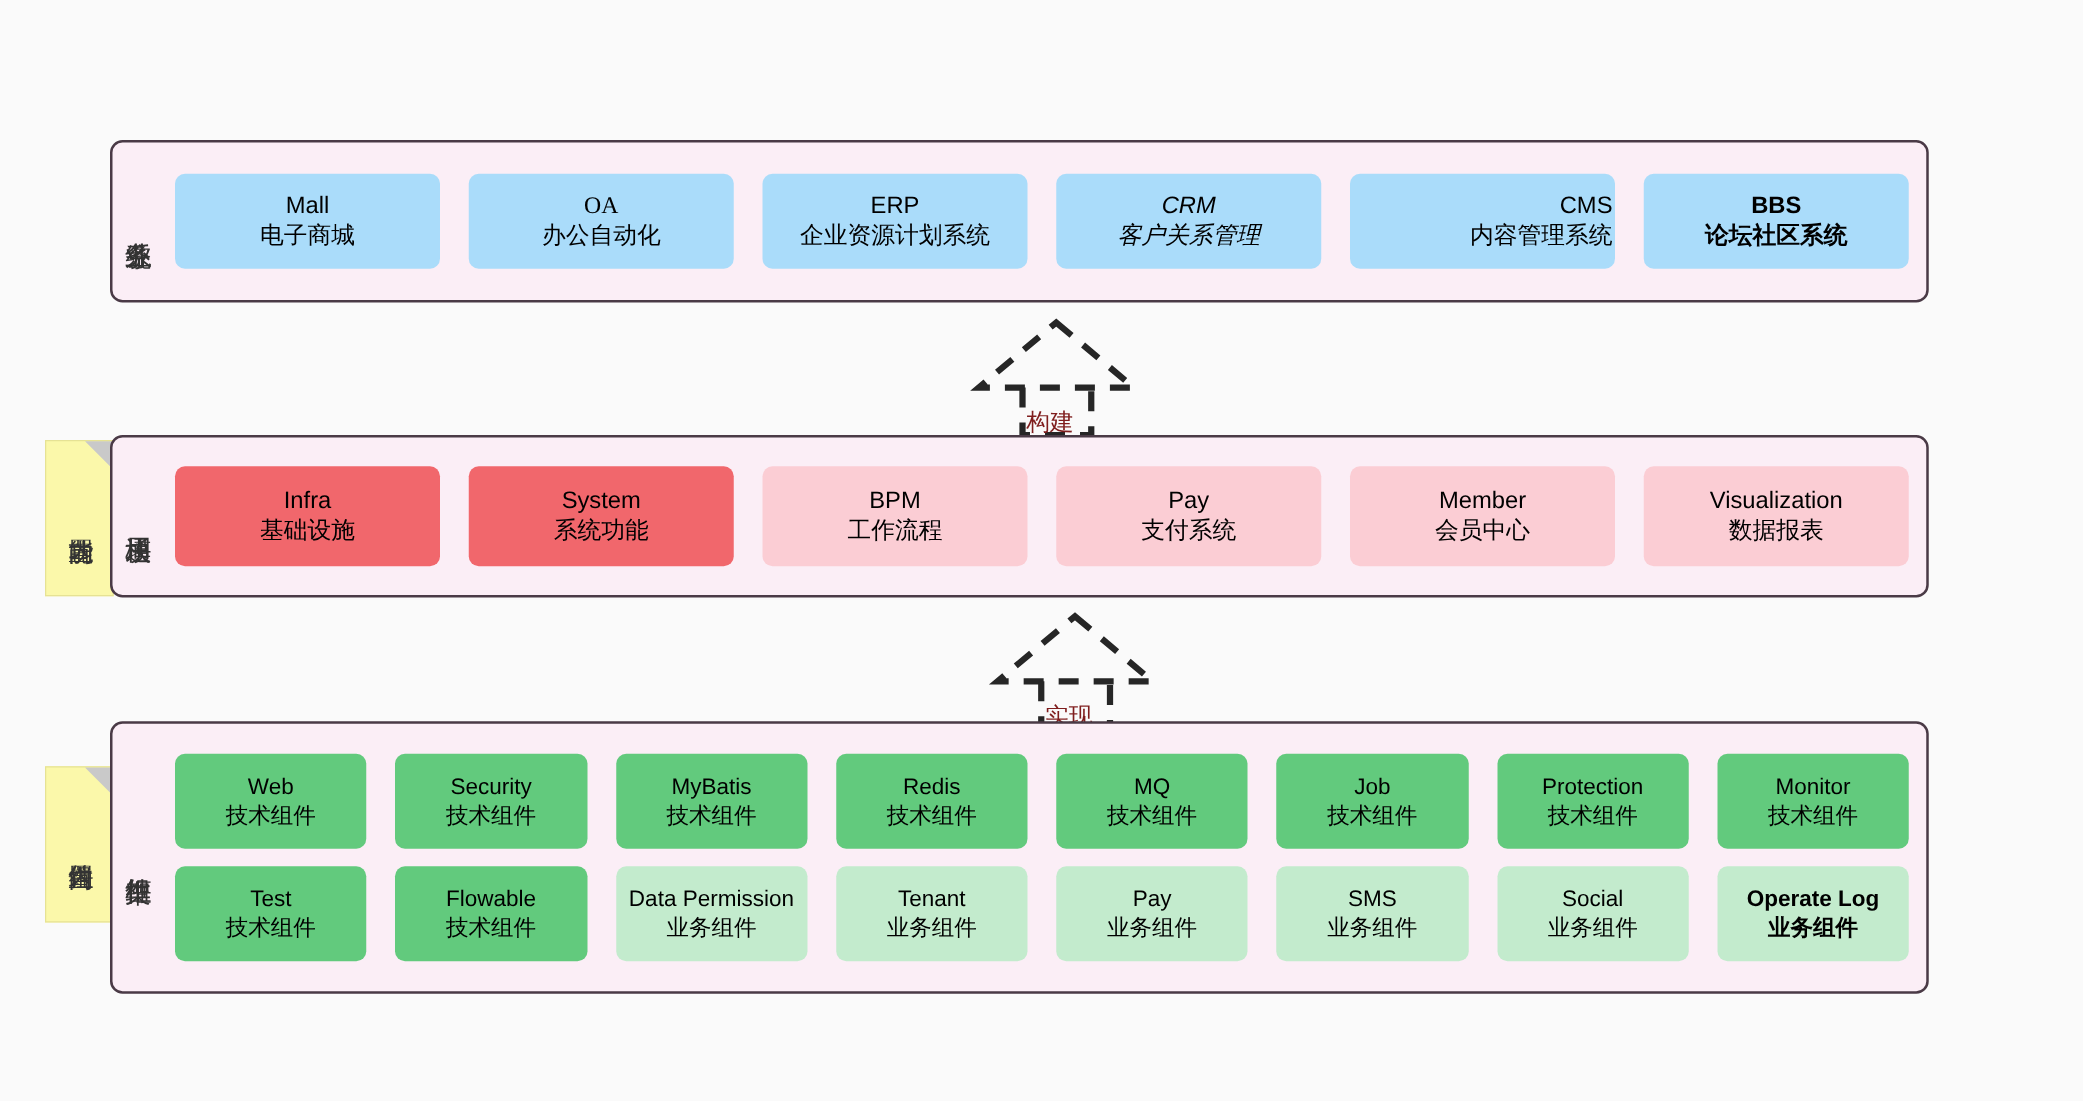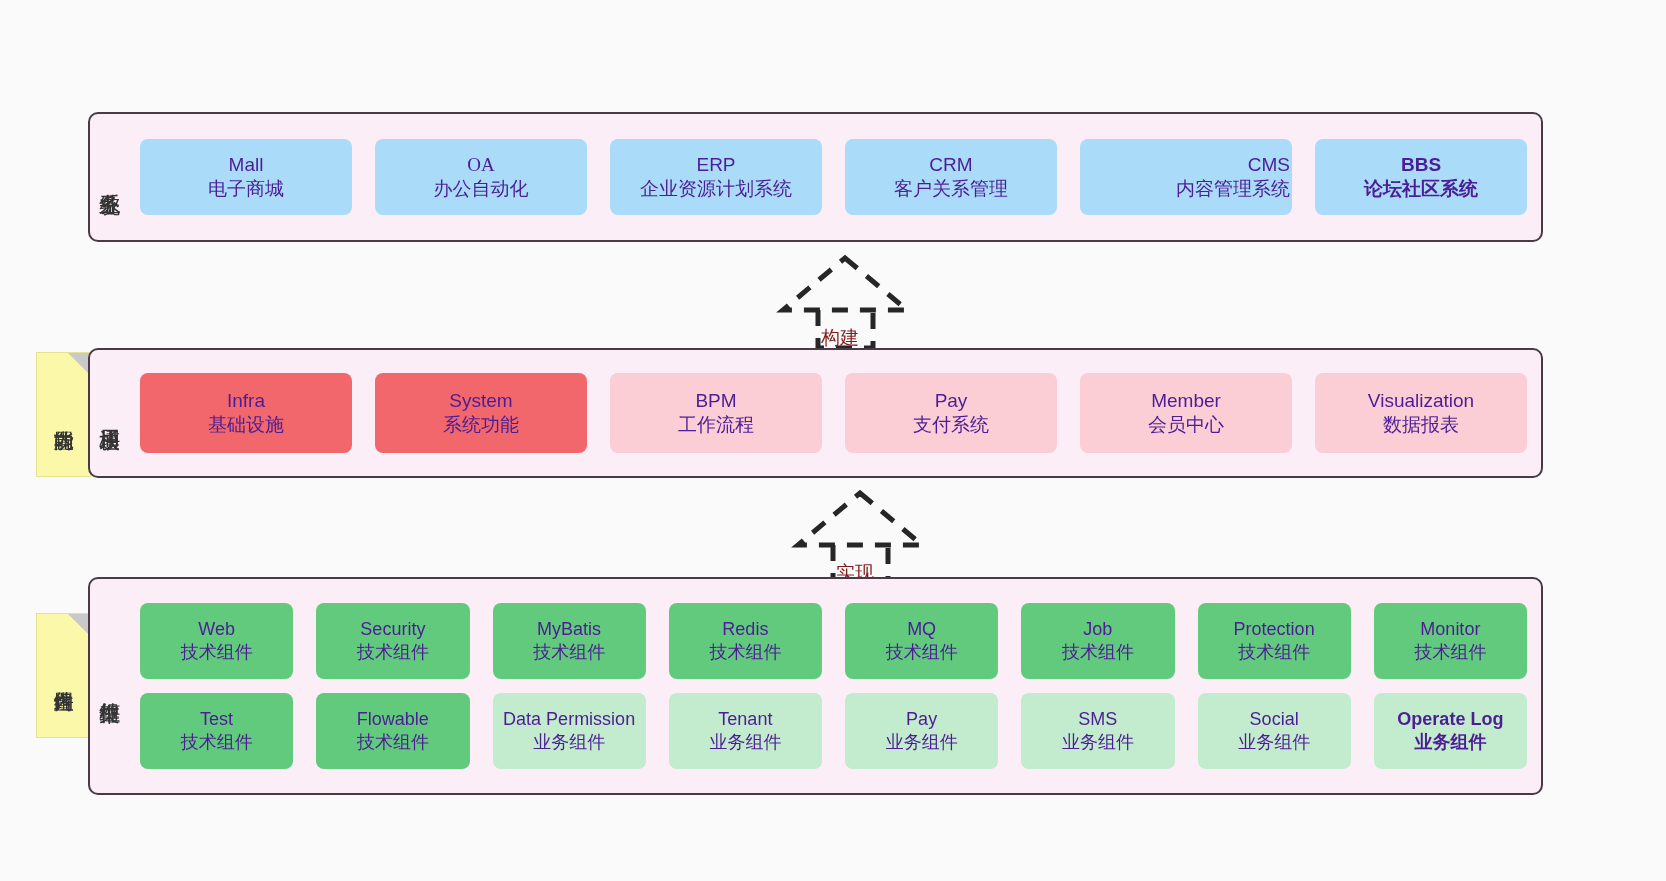--- a/index.html
+++ b/index.html
@@ -68,21 +68,21 @@
   .cell {
     flex: 1 1 0;
     border-radius: 8px;
     display: flex;
     flex-direction: column;
     align-items: center;
     justify-content: center;
     font-size: 19px;
     line-height: 1.28;
     text-align: center;
-    color: #4c1d95;
+    color: #000000;
     box-sizing: border-box;
     padding: 4px 2px;
     user-select: none;
   }
   .cell .c-name { display: block; }
   .cell .c-sub  { display: block; }
 
   
   #layer-business {
     left: 88px; top: 112px; width: 1455px; height: 130px;
@@ -164,21 +164,21 @@
           <span class="c-sub">电子商城</span>
         </div>
         <div class="cell" style="background: rgb(170, 220, 250); font-family: Liberation Serif, serif;">
           <span class="c-name">OA</span>
           <span class="c-sub">办公自动化</span>
         </div>
         <div class="cell" style="background: rgb(170, 220, 250);">
           <span class="c-name">ERP</span>
           <span class="c-sub">企业资源计划系统</span>
         </div>
-        <div class="cell" style="background: rgb(170, 220, 250);">
+        <div class="cell" style="background: rgb(170, 220, 250); font-style: italic;">
           <span class="c-name">CRM</span>
           <span class="c-sub">客户关系管理</span>
         </div>
         <div class="cell" style="background: rgb(170, 220, 250); align-items: flex-end;">
           <span class="c-name">CMS</span>
           <span class="c-sub">内容管理系统</span>
         </div>
         <div class="cell" style="background: rgb(170, 220, 250); font-weight: bold;">
           <span class="c-name">BBS</span>
           <span class="c-sub">论坛社区系统</span>

